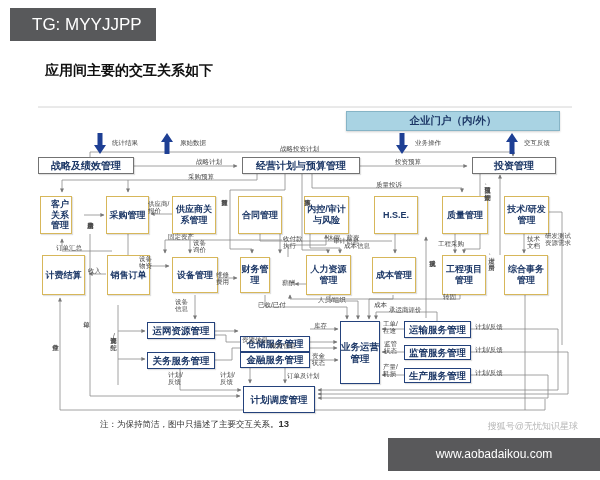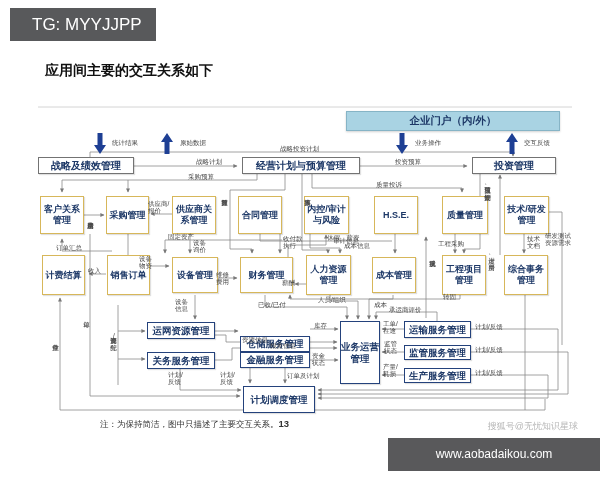--- a/index.html
+++ b/index.html
@@ -106,33 +106,33 @@
       <path d="M509.5,154 L514.5,154 L514.5,142 L518,142 L512,133 L506,142 L509.5,142 Z"></path>
     </g>
   </svg>
 
   <div class="bar" style="left:346px;top:111px;width:212px;height:18px;">企业门户（内/外）</div>
 
   <div class="box gbox" style="left:38px;top:157px;width:96px;height:17px;">战略及绩效管理</div>
   <div class="box gbox" style="left:242px;top:157px;width:118px;height:17px;">经营计划与预算管理</div>
   <div class="box gbox" style="left:472px;top:157px;width:84px;height:17px;">投资管理</div>
 
-  <div class="box ybox" style="left:40px;top:196px;width:44px;height:38px;">客户关系管理</div>
+  <div class="box ybox" style="left:40px;top:196px;width:32px;height:38px;padding-left:8px;">客户关系管理</div>
   <div class="box ybox" style="left:106px;top:196px;width:43px;height:38px;">采购管理</div>
   <div class="box ybox" style="left:172px;top:196px;width:44px;height:38px;">供应商关系管理</div>
   <div class="box ybox" style="left:238px;top:196px;width:44px;height:38px;">合同管理</div>
   <div class="box ybox" style="left:304px;top:196px;width:45px;height:38px;">内控/审计与风险</div>
   <div class="box ybox" style="left:374px;top:196px;width:44px;height:38px;">H.S.E.</div>
   <div class="box ybox" style="left:442px;top:196px;width:46px;height:38px;">质量管理</div>
   <div class="box ybox" style="left:504px;top:196px;width:45px;height:38px;">技术/研发管理</div>
 
   <div class="box ybox" style="left:42px;top:255px;width:43px;height:40px;">计费结算</div>
   <div class="box ybox" style="left:107px;top:255px;width:43px;height:40px;">销售订单</div>
   <div class="box ybox" style="left:172px;top:257px;width:46px;height:36px;">设备管理</div>
-  <div class="box ybox" style="left:240px;top:257px;width:53px;height:36px;">财务管理</div>
+  <div class="box ybox" style="left:240px;top:257px;width:30px;height:36px;">财务管理</div>
   <div class="box ybox" style="left:306px;top:255px;width:45px;height:40px;">人力资源管理</div>
   <div class="box ybox" style="left:372px;top:257px;width:44px;height:36px;">成本管理</div>
   <div class="box ybox" style="left:442px;top:255px;width:44px;height:40px;">工程项目管理</div>
   <div class="box ybox" style="left:504px;top:255px;width:44px;height:40px;">综合事务管理</div>
 
   <div class="box nbox" style="left:147px;top:322px;width:68px;height:17px;">运网资源管理</div>
   <div class="box nbox" style="left:147px;top:352px;width:68px;height:17px;">关务服务管理</div>
   <div class="box nbox" style="left:240px;top:336px;width:70px;height:16px;">仓储服务管理</div>
   <div class="box nbox" style="left:240px;top:352px;width:70px;height:16px;">金融服务管理</div>
   <div class="box nbox" style="left:340px;top:321px;width:40px;height:63px;">业务运营管理</div>

